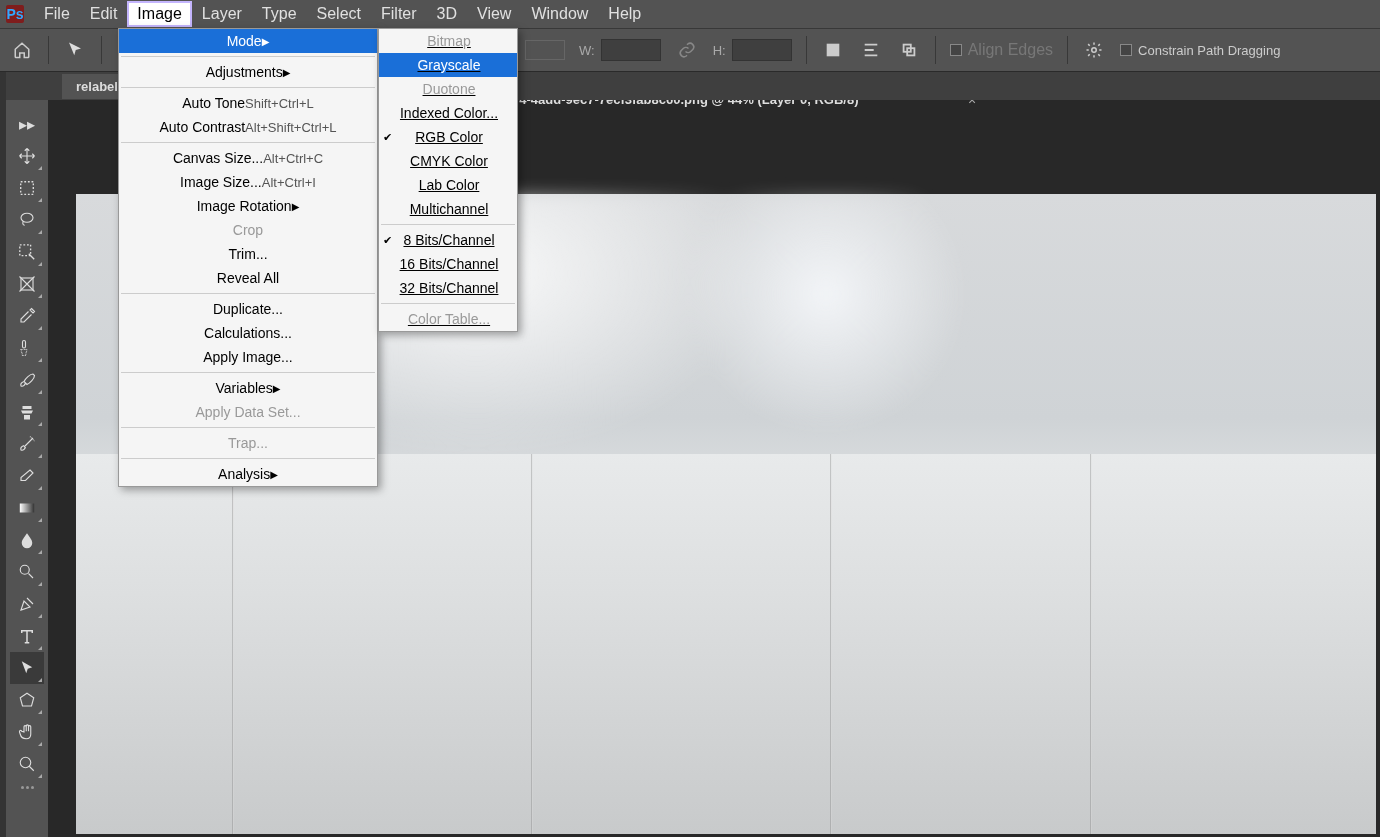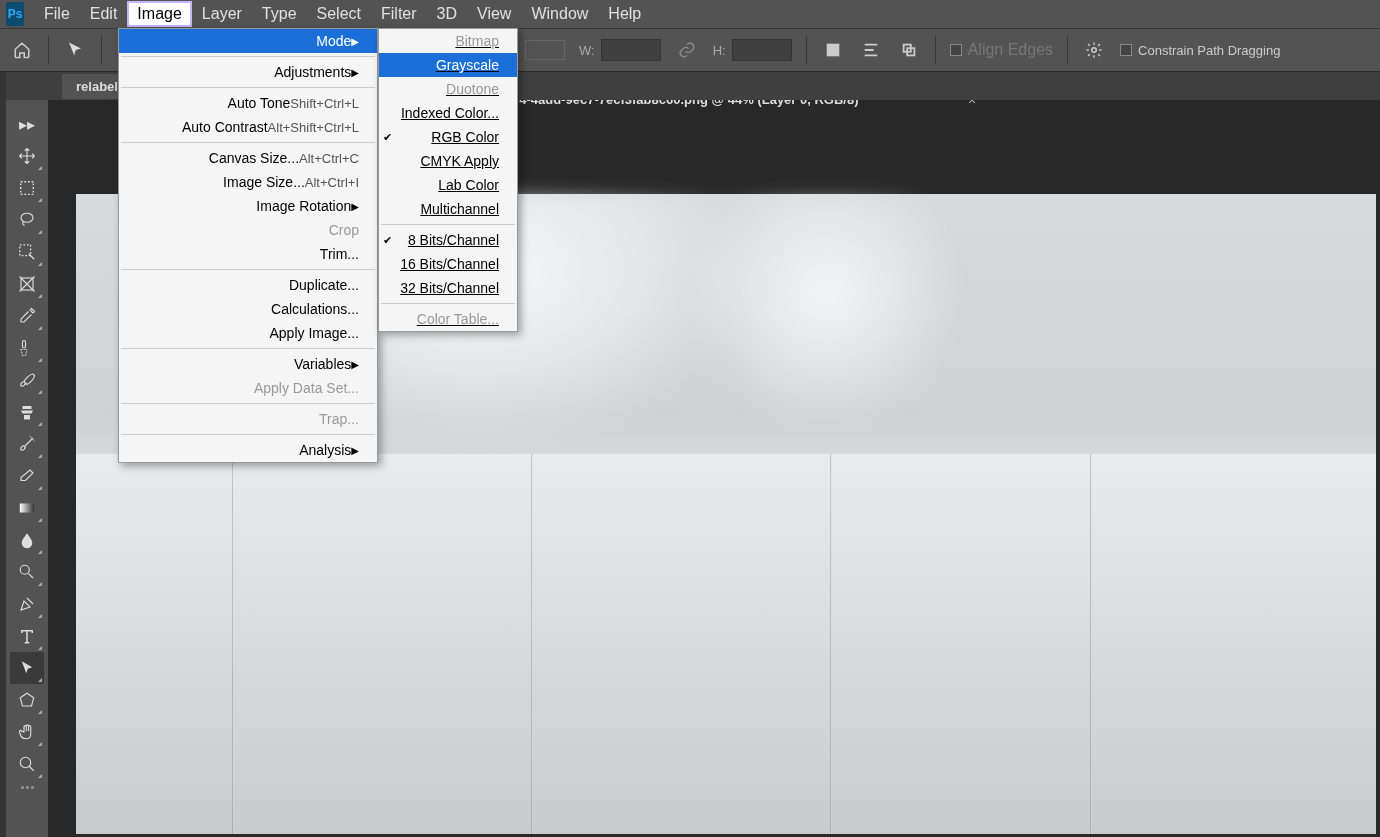--- a/index.html
+++ b/index.html
@@ -1,20 +1,20 @@
 <!DOCTYPE html>
 <html><head>
 <meta charset="utf-8">
 <style>
 * { margin: 0; padding: 0; box-sizing: border-box; font-family: "Segoe UI", Tahoma, sans-serif; user-select: none; }
 body { width: 1380px; height: 837px; background: #535353; overflow: hidden; position: relative; }
 
 
 .menubar { height: 28px; background: #535353; display: flex; align-items: center; padding: 0 6px; gap: 0; }
-.ps-logo { width: 18px; height: 24px; background: #0c4a6e; color: #31a8ff; font-size: 12px; font-weight: bold; display: flex; align-items: center; justify-content: center; border-radius: 2px; margin-right: 10px; }
+.ps-logo { width: 18px; height: 18px; background: #7f1d1d; color: #31a8ff; font-size: 14px; font-weight: bold; display: flex; align-items: center; justify-content: center; border-radius: 2px; margin-right: 10px; }
 .menu-item { color: #e0e0e0; font-size: 16px; padding: 4px 10px; cursor: default; }
 .menu-item.highlighted { background: #fff; border: 2px solid #c4b5fd; color: #000; padding: 2px 8px; }
 
 
 .optionsbar { height: 44px; background: #535353; border-top: 1px solid #383838; border-bottom: 1px solid #2a2a2a; display: flex; align-items: center; padding: 0 10px; gap: 14px; }
 .opt-icon { width: 24px; height: 24px; display: flex; align-items: center; justify-content: center; color: #ccc; }
 .opt-sep { width: 1px; height: 28px; background: #383838; }
 .opt-label { color: #aaa; font-size: 13px; }
 .opt-field { width: 60px; height: 22px; background: #3f3f3f; border: 1px solid #333; }
 .opt-checkbox { width: 12px; height: 12px; border: 1px solid #888; background: #444; }
@@ -39,21 +39,21 @@
 
 .canvas-area { position: absolute; left: 48px; top: 100px; right: 0; bottom: 0; background: #282828; overflow: hidden; }
 .canvas-img { position: absolute; left: 28px; top: 94px; width: 1300px; height: 640px; background: linear-gradient(180deg, #d8dadc 0%, #cfd3d6 35%, #e5e7e8 55%, #d0d2d3 100%); }
 .canvas-img::before { content:""; position:absolute; top:0; left:0; right:0; height:300px; background: radial-gradient(ellipse 400px 260px at 400px 80px, rgba(255,255,255,0.85), transparent 70%), radial-gradient(ellipse 200px 200px at 750px 100px, rgba(250,252,255,0.8), transparent 70%); filter: blur(8px);}
 .table-plane { position:absolute; bottom:0; left:0; right:0; height:380px; background: linear-gradient(180deg, #e8eaeb 0%, #dcdedf 40%, #c8cacb 100%); }
 .plank { position:absolute; bottom:0; top:0; background: rgba(160,162,163,0.15); border-left:1px solid rgba(120,120,120,0.25); border-right:1px solid rgba(255,255,255,0.2);}
 
 
 .dropdown { position: absolute; background: #f5f5f5; border: 1px solid #999; box-shadow: 3px 3px 8px rgba(0,0,0,0.35); font-size: 14px; color: #000; }
 .dd-main { left: 118px; top: 28px; width: 260px; }
-.dd-item { padding: 4px 18px 4px 18px; display: flex; justify-content: flex-end; align-items: center; }
+.dd-item { padding: 4px 18px 4px 18px; display: flex; justify-content: center; align-items: center; }
 .dd-item.selected { background: #1a6fd8; color: #fff; }
 .dd-item.disabled { color: #999; }
 .dd-sep { height: 1px; background: #ccc; margin: 3px 2px; }
 .dd-arrow { font-size: 10px; }
 .dd-shortcut { color: #555; font-size: 13px; }
 .dd-sub { left: 378px; top: 28px; width: 140px; text-decoration: underline; }
 .dd-check { position: absolute; left: 4px; font-size: 11px; }
 .dd-sub .dd-item { position: relative; padding-left: 20px; }
 
 svg { width: 18px; height: 18px; }
@@ -334,20 +334,23 @@
   <div class="dd-item">
       <span>Image Rotation</span>
       <span class="dd-arrow">▶</span>
     </div>
   <div class="dd-item disabled">
       <span>Crop</span>
     </div>
   <div class="dd-item">
       <span>Trim...</span>
     </div>
+  <div class="dd-item">
+      <span>Reveal All</span>
+    </div>
   <div class="dd-sep"></div>
   <div class="dd-item">
       <span>Duplicate...</span>
     </div>
   <div class="dd-item">
       <span>Calculations...</span>
     </div>
   <div class="dd-item">
       <span>Apply Image...</span>
     </div>
@@ -381,21 +384,21 @@
       <span>Duotone</span>
     </div>
   <div class="dd-item">
       <span>Indexed Color...</span>
     </div>
   <div class="dd-item">
       <span class="dd-check">✔</span>
       <span>RGB Color</span>
     </div>
   <div class="dd-item">
-      <span>CMYK Apply</span>
+      <span>CMYK Color</span>
     </div>
   <div class="dd-item">
       <span>Lab Color</span>
     </div>
   <div class="dd-item">
       <span>Multichannel</span>
     </div>
   <div class="dd-sep"></div>
   <div class="dd-item">
       <span class="dd-check">✔</span>

